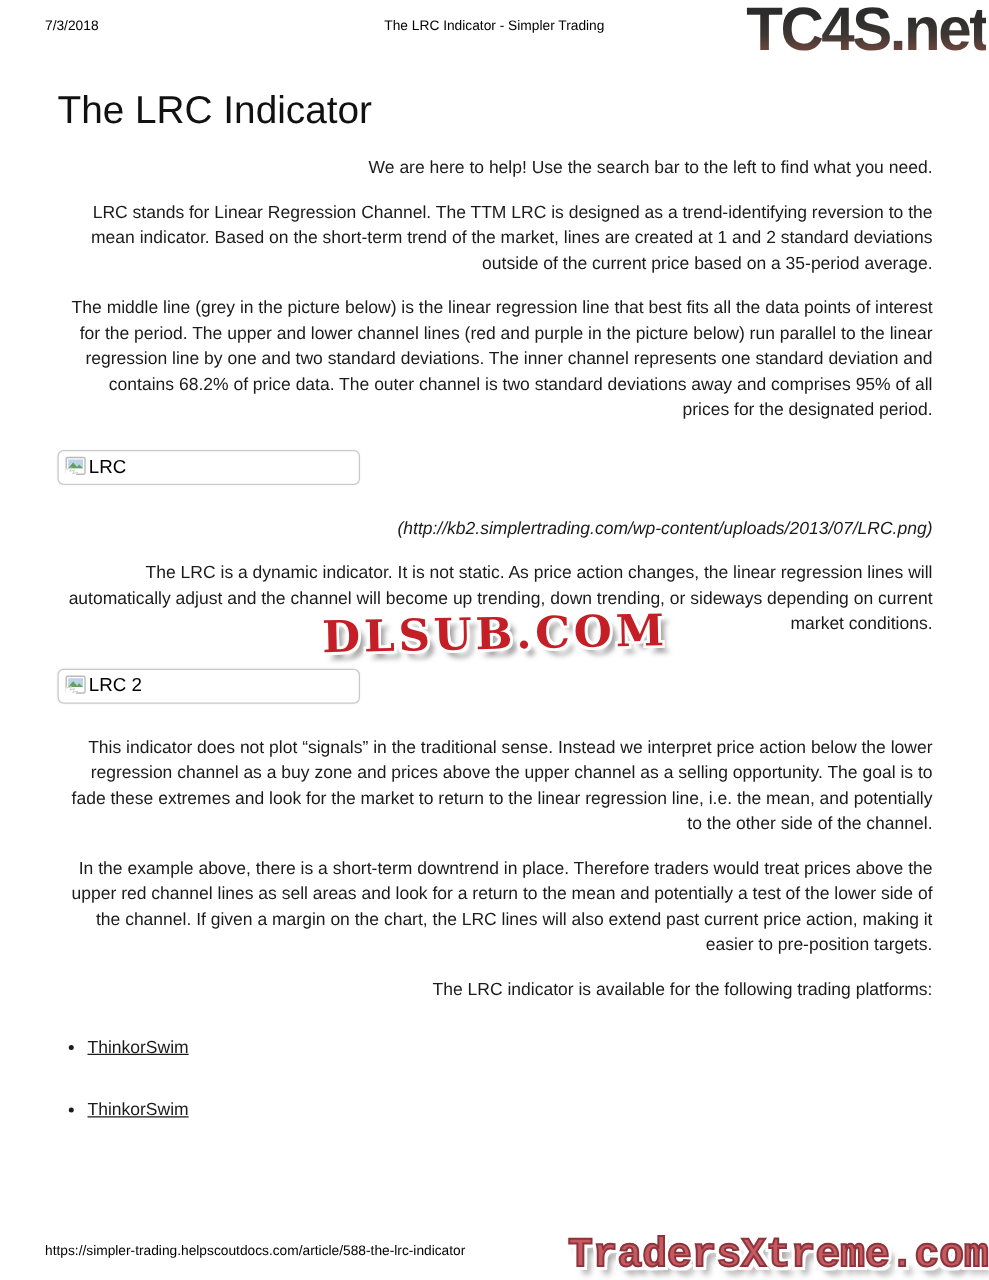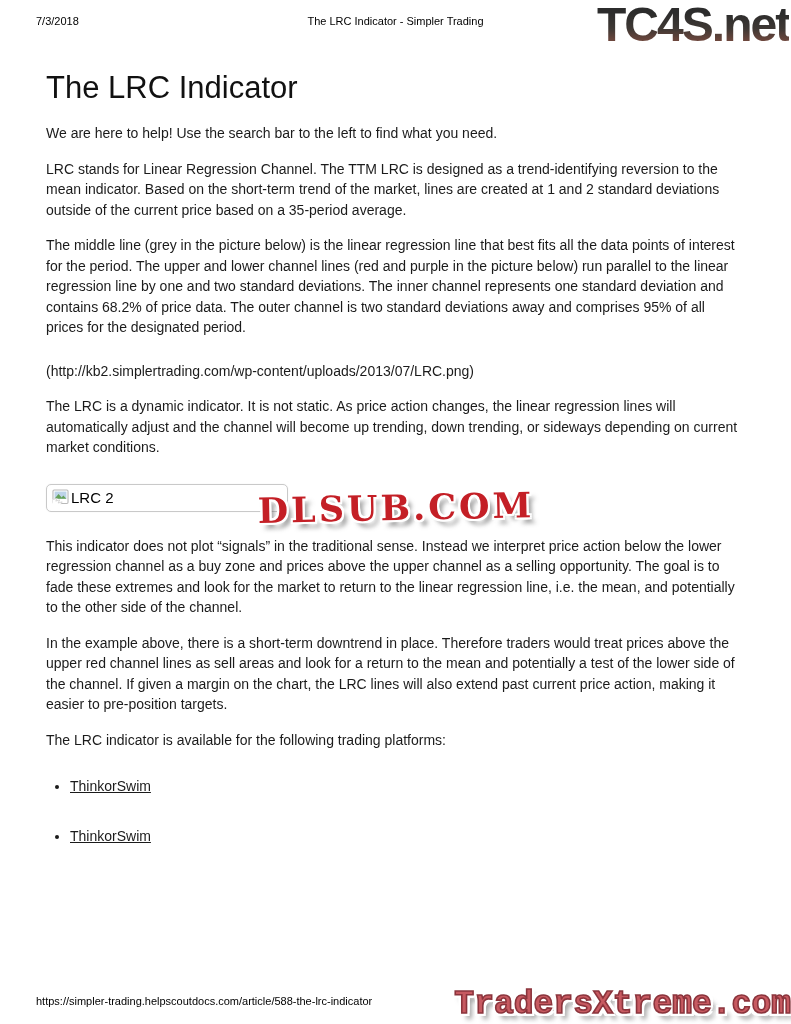--- a/index.html
+++ b/index.html
@@ -40,22 +40,23 @@
   .content {
     position: absolute; top: 52px; left: 46px; width: 700px;
   }
   h1.article-title {
     font-size: 31px; font-weight: 400; color: #111;
     margin: 18px 0 17px 0; letter-spacing: 0;
   }
   .content p {
     font-size: 14px; line-height: 20.5px;
     margin: 0 0 15px 0;
+    text-align: right;
   }
-  .content p.link-line { margin: 23px 0 15px 0; }
+  .content p.link-line { margin: 23px 0 15px 0; font-style: italic; }
 
   .img-placeholder {
     width: 242px; height: 28px;
     border: 1px solid #c9c9c9; border-radius: 5px;
     box-shadow: 0 0 2px rgba(0,0,0,0.05);
     display: flex; align-items: center;
     padding: 0 6px 0 4px;
     margin: 22px 0 24px 0;
     font-size: 15px; color: #000;
     background: #fff;
@@ -117,20 +118,30 @@
 
 <div class="content">
   <h1 class="article-title">The LRC Indicator</h1>
 
   <p>We are here to help! Use the search bar to the left to find what you need.</p>
 
   <p>LRC stands for Linear Regression Channel. The TTM LRC is designed as a trend-identifying reversion to the mean indicator. Based on the short-term trend of the market, lines are created at 1 and 2 standard deviations outside of the current price based on a 35-period average.</p>
 
   <p>The middle line (grey in the picture below) is the linear regression line that best fits all the data points of interest for the period. The upper and lower channel lines (red and purple in the picture below) run parallel to the linear regression line by one and two standard deviations. The inner channel represents one standard deviation and contains 68.2% of price data. The outer channel is two standard deviations away and comprises 95% of all prices for the designated period.</p>
 
+  <div class="img-placeholder">
+    <svg class="broken-icon" viewBox="0 0 24 24">
+      <rect x="2.5" y="2.5" width="19" height="17" rx="1.5" fill="#ffffff" stroke="#b9b9b9" stroke-width="1.4"></rect>
+      <rect x="4.5" y="4.5" width="15" height="9" fill="#bcd3e8"></rect>
+      <polygon points="4.5,13.5 9.5,7.5 13.5,12 15.5,9.5 19.5,13.5" fill="#64a159"></polygon>
+      <polygon points="2,21.5 2,14 8,13 6,16.5 11,15 9,19 14,17.5 12,21.5" fill="#ffffff"></polygon>
+      <path d="M2.5 14.5 L8 13 L6 16.5 L11 15 L9 19 L14 17.5 L12.5 20.5" fill="none" stroke="#c9c9c9" stroke-width="0.9"></path>
+    </svg>
+    <span class="alt-text">LRC</span>
+  </div>
 
   <p class="link-line">(http://kb2.simplertrading.com/wp-content/uploads/2013/07/LRC.png)</p>
 
   <p>The LRC is a dynamic indicator. It is not static. As price action changes, the linear regression lines will automatically adjust and the channel will become up trending, down trending, or sideways depending on current market conditions.</p>
 
   <div class="img-placeholder" style="margin-top:26px;">
     <svg class="broken-icon" viewBox="0 0 24 24">
       <rect x="2.5" y="2.5" width="19" height="17" rx="1.5" fill="#ffffff" stroke="#b9b9b9" stroke-width="1.4"></rect>
       <rect x="4.5" y="4.5" width="15" height="9" fill="#bcd3e8"></rect>
       <polygon points="4.5,13.5 9.5,7.5 13.5,12 15.5,9.5 19.5,13.5" fill="#64a159"></polygon>

